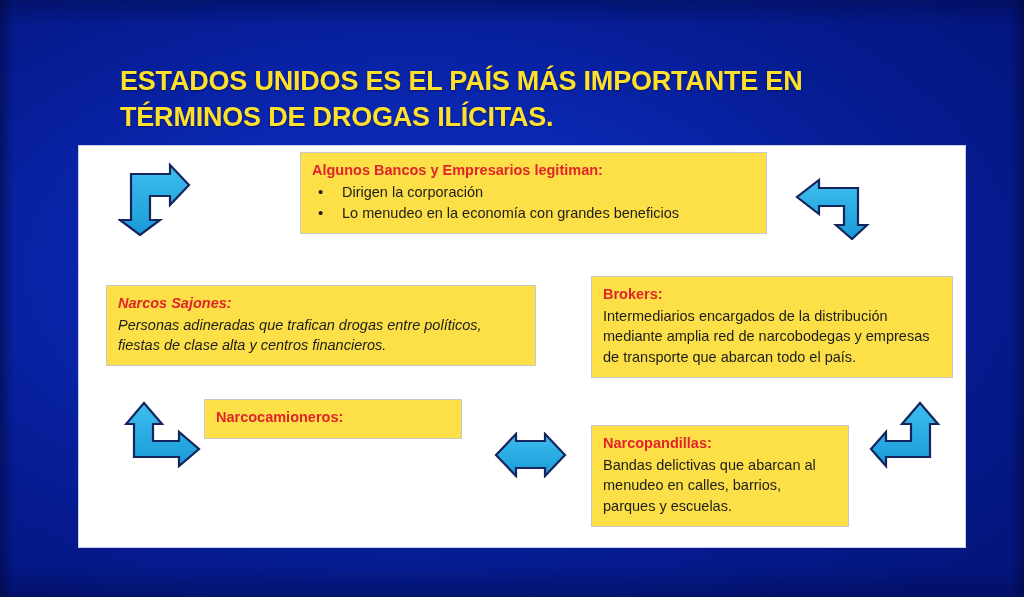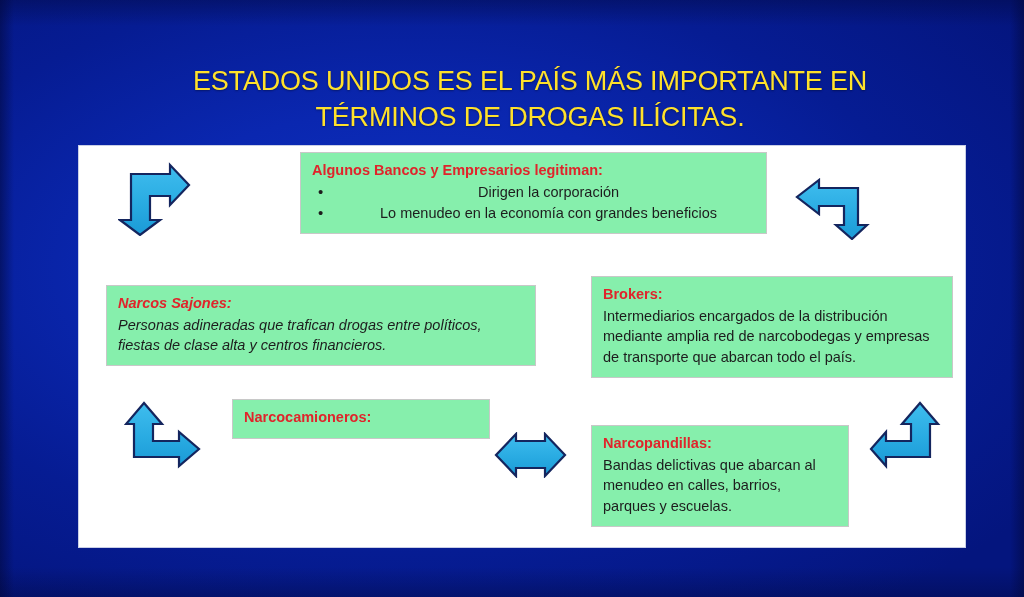--- a/index.html
+++ b/index.html
@@ -35,44 +35,43 @@
   }
 
   
   #slide-title {
     position: absolute;
     left: 120px;
     top: 64px;
     width: 820px;
     color: #ffe12b;
     font-size: 27px;
-    font-weight: normal;
+    font-weight: bold;
     line-height: 1.32;
     letter-spacing: -0.2px;
     text-shadow: 0 1px 2px rgba(0,0,0,.35);
     z-index: 3;
-    text-align: center;
   }
 
   
   #content-panel {
     position: absolute;
     left: 78px;
     top: 145px;
     width: 888px;
     height: 403px;
     background: #ffffff;
     border: 1px solid #c9cfe6;
     z-index: 2;
   }
 
   
   .card {
     position: absolute;
-    background: #86efac;
+    background: #fde047;
     border: 1px solid #c8c8c8;
     padding: 7px 11px 9px 11px;
     z-index: 4;
   }
   .card-title {
     color: #e0242b;
     font-weight: bold;
     font-size: 14.5px;
     line-height: 1.42;
     margin-bottom: 1px;
@@ -81,36 +80,35 @@
     color: #1d1d1d;
     font-size: 14.5px;
     line-height: 1.44;
   }
 
   .bullets { list-style: none; }
   .bullets li {
     position: relative;
     padding-left: 30px;
     line-height: 1.48;
-    text-align: center;
   }
   .bullets li::before {
     content: "\2022";
     position: absolute;
     left: 6px;
     top: -1px;
     font-size: 15px;
     color: #1d1d1d;
   }
 
   
   #card-banks        { left: 300px; top: 152px; width: 467px; }
   #card-sajones      { left: 106px; top: 285px; width: 430px; font-style: italic; }
   #card-brokers      { left: 591px; top: 276px; width: 362px; }
-  #card-camioneros   { left: 232px; top: 399px; width: 258px; }
+  #card-camioneros   { left: 204px; top: 399px; width: 258px; }
   #card-pandillas    { left: 591px; top: 413px; width: 258px; margin-top: 12px; }
 
   
   .arrow {
     position: absolute;
     z-index: 5;
   }
   .arrow svg { display: block; width: 100%; height: 100%; }
 
   #arrow-top-left    { left: 118px; top: 158px; width: 74px; height: 78px; }

